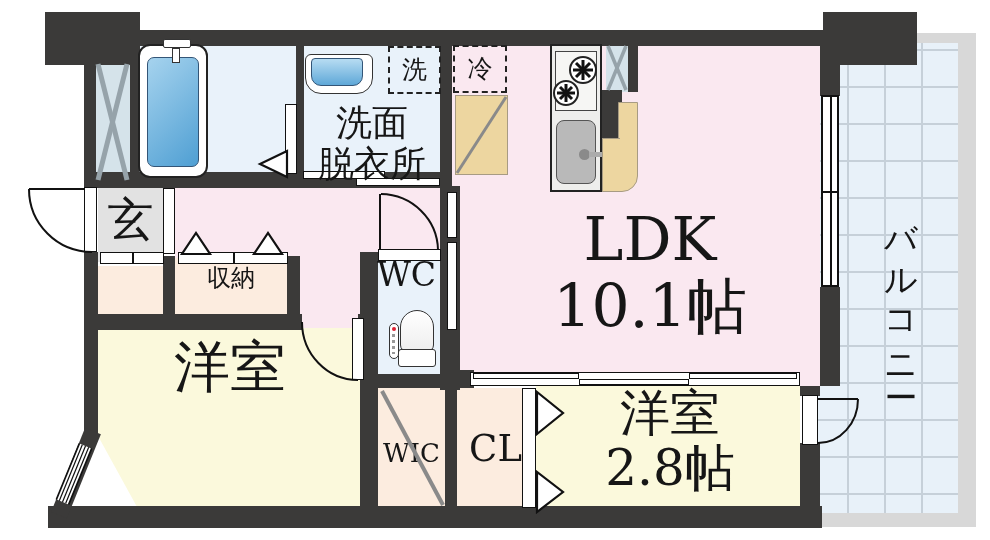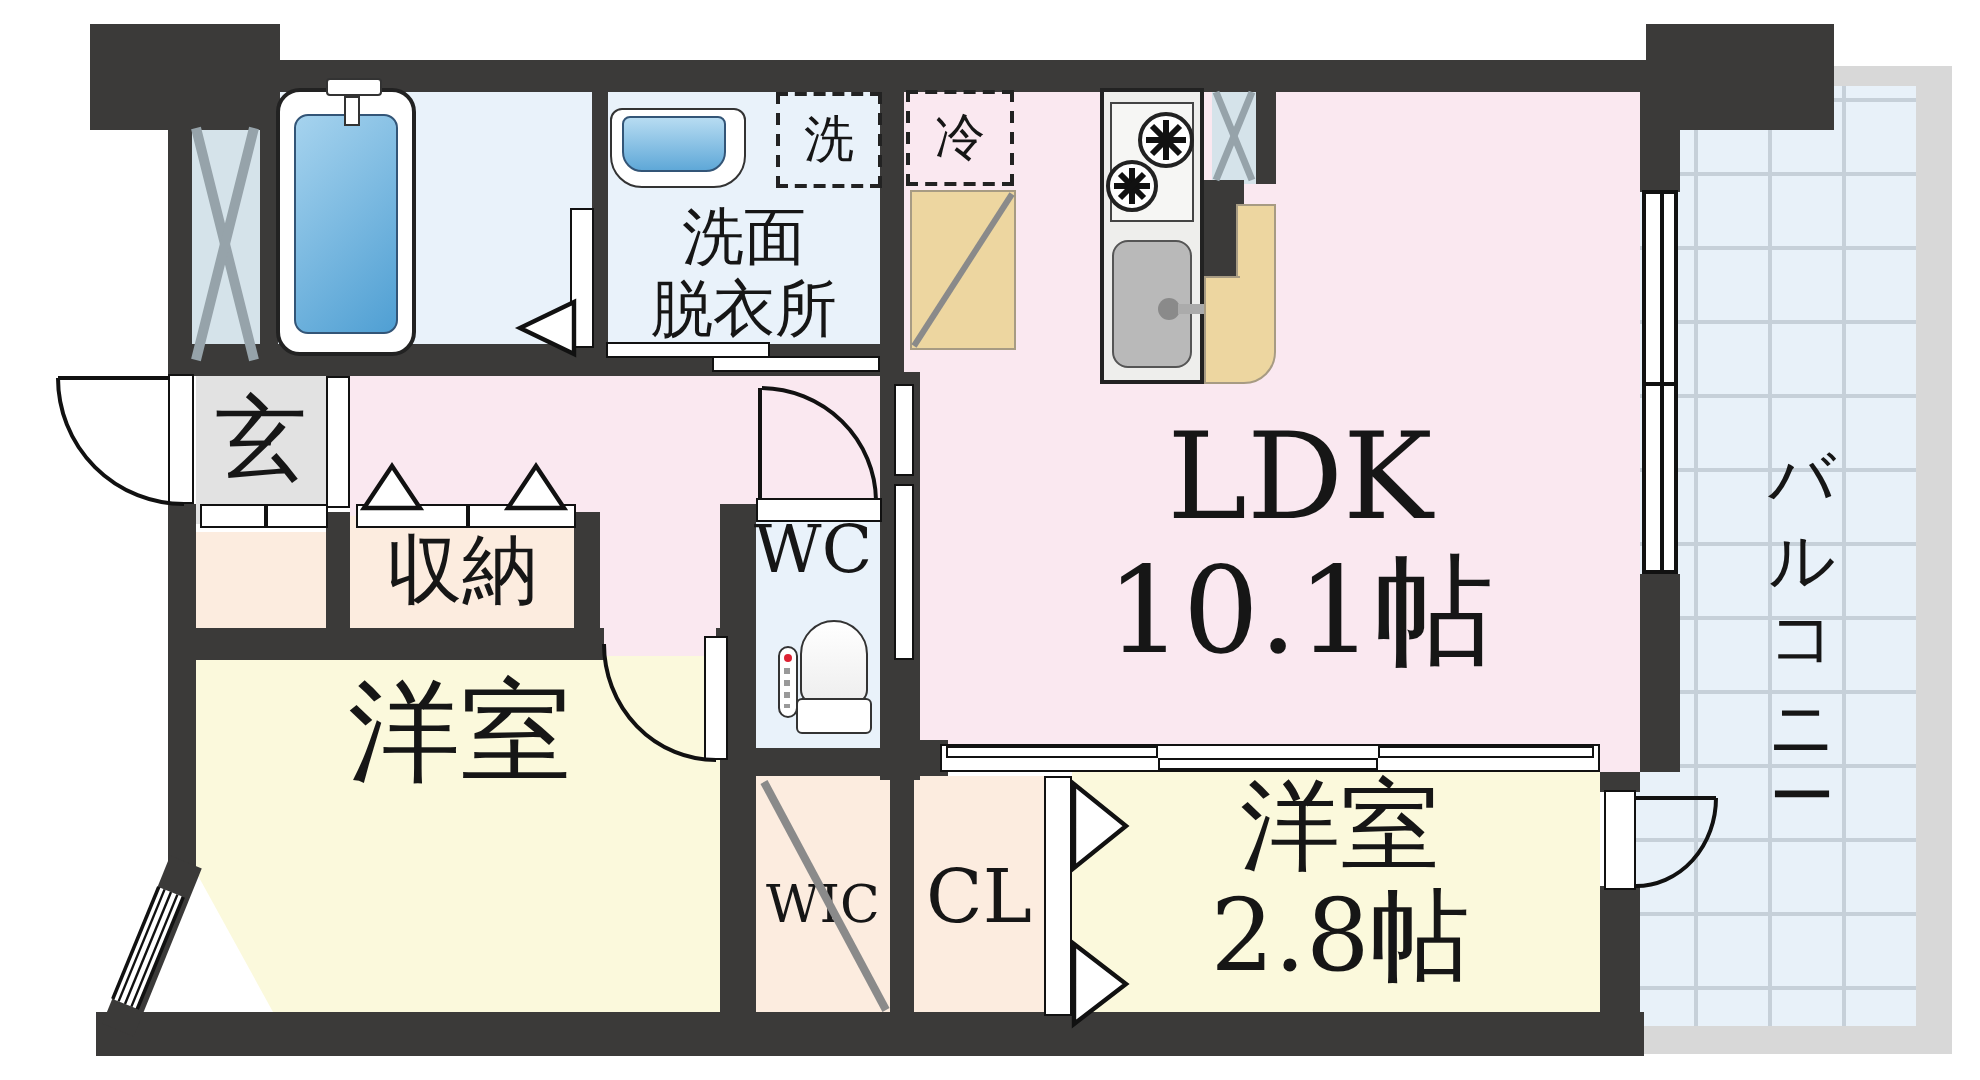--- a/index.html
+++ b/index.html
@@ -128,36 +128,36 @@
   <div class="wdoor" style="left:689px;top:373px;width:108px;height:6px;"></div>
   <div class="wdoor" style="left:522px;top:388px;width:14px;height:120px;"></div>
 
   <div class="dash" style="left:453px;top:45px;width:54px;height:48px;">
     <span class="lab" style="position:static;font-size:25px;">冷</span>
     </div>
   <div class="dash" style="left:388px;top:46px;width:53px;height:48px;">
     <span class="lab" style="position:static;font-size:25px;">洗</span>
     </div>
 
-  <div class="lab" style="left:302px;top:102px;width:140px;font-size:31px;line-height:1.15;">
+  <div class="lab" style="left:302px;top:102px;width:140px;font-size:36px;line-height:1.15;">
     <div>洗面</div>
     <div>脱衣所</div>
   </div>
   <div class="lab" style="left:480px;top:206px;width:340px;font-size:60px;line-height:1.12;">
     <div>LDK</div>
     <div>10.1帖</div>
   </div>
   <div class="lab" style="left:98px;top:196px;width:65px;font-size:46px;">玄</div>
-  <div class="lab" style="left:173px;top:266px;width:116px;font-size:38px;">収納</div>
+  <div class="lab" style="left:173px;top:266px;width:116px;font-size:24px;">収納</div>
   <div class="lab" style="left:368px;top:258px;width:77px;font-size:33px;">WC</div>
   <div class="lab" style="left:105px;top:336px;width:250px;font-size:56px;line-height:1.1;">
     <div>洋室</div>
   </div>
   <div class="lab" style="left:378px;top:440px;width:67px;font-size:26px;">WIC</div>
-  <div class="lab" style="left:457px;top:430px;width:65px;font-size:37px;">CL</div>
+  <div class="lab" style="left:457px;top:430px;width:65px;font-size:37px;text-align:right;">CL</div>
   <div class="lab" style="left:542px;top:386px;width:256px;font-size:50px;line-height:1.1;">
     <div>洋室</div>
     <div>2.8帖</div>
   </div>
 
   <svg class="ovl" width="990" height="540" viewBox="0 0 990 540">
 
     <g stroke="#96a3aa" stroke-width="5">
       <line x1="98" y1="64" x2="127" y2="180"></line>
         <line x1="127" y1="64" x2="98" y2="180"></line>

